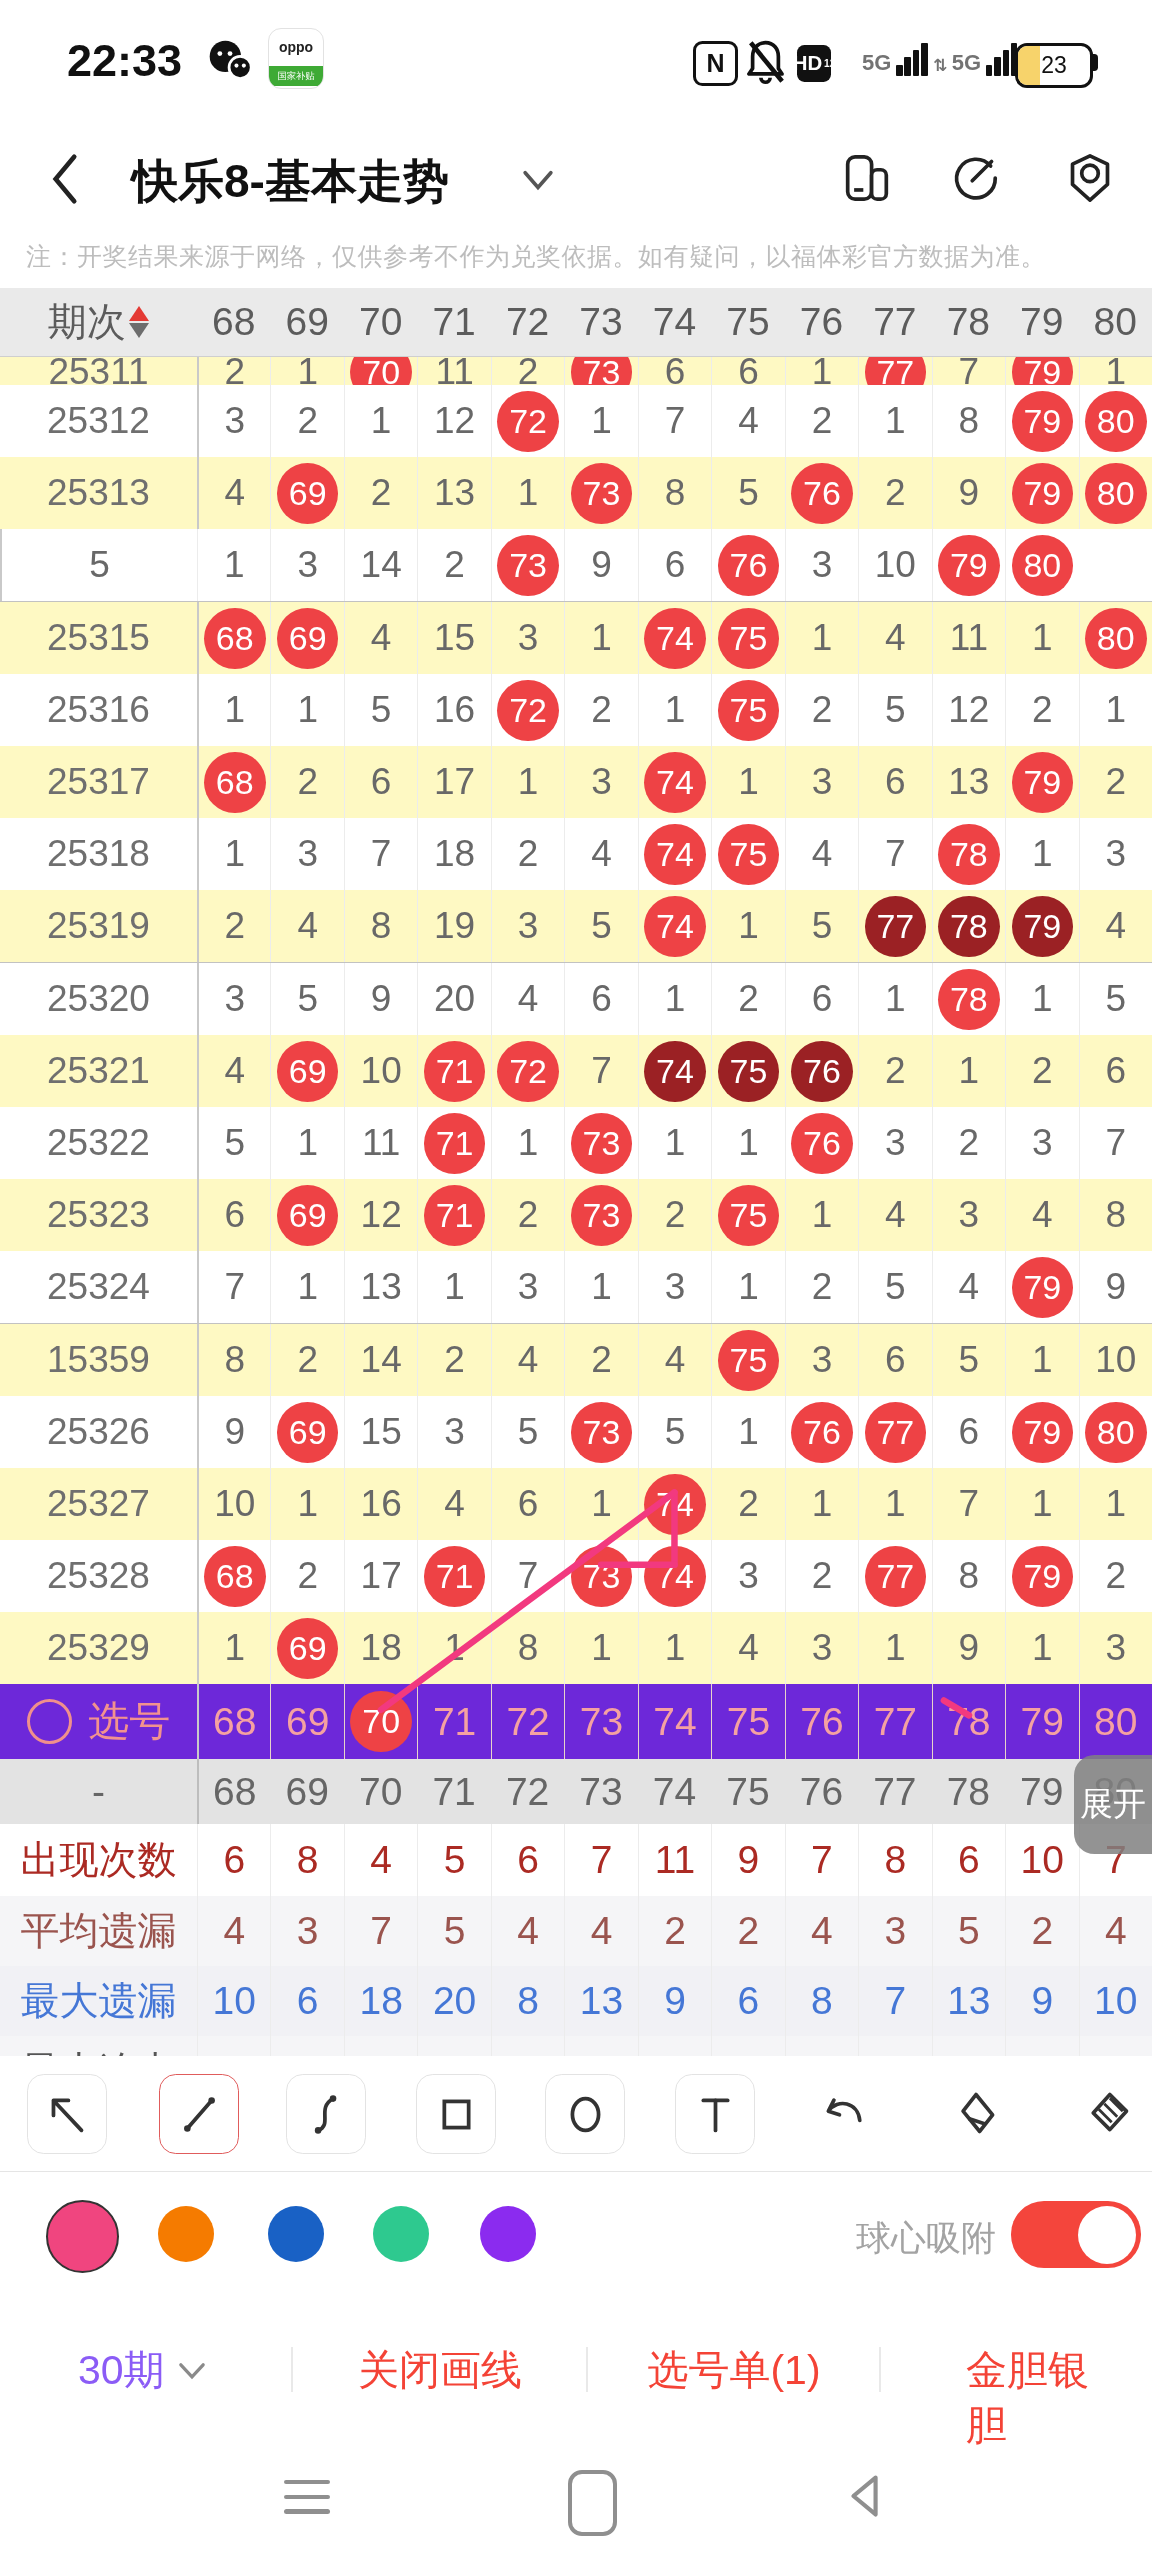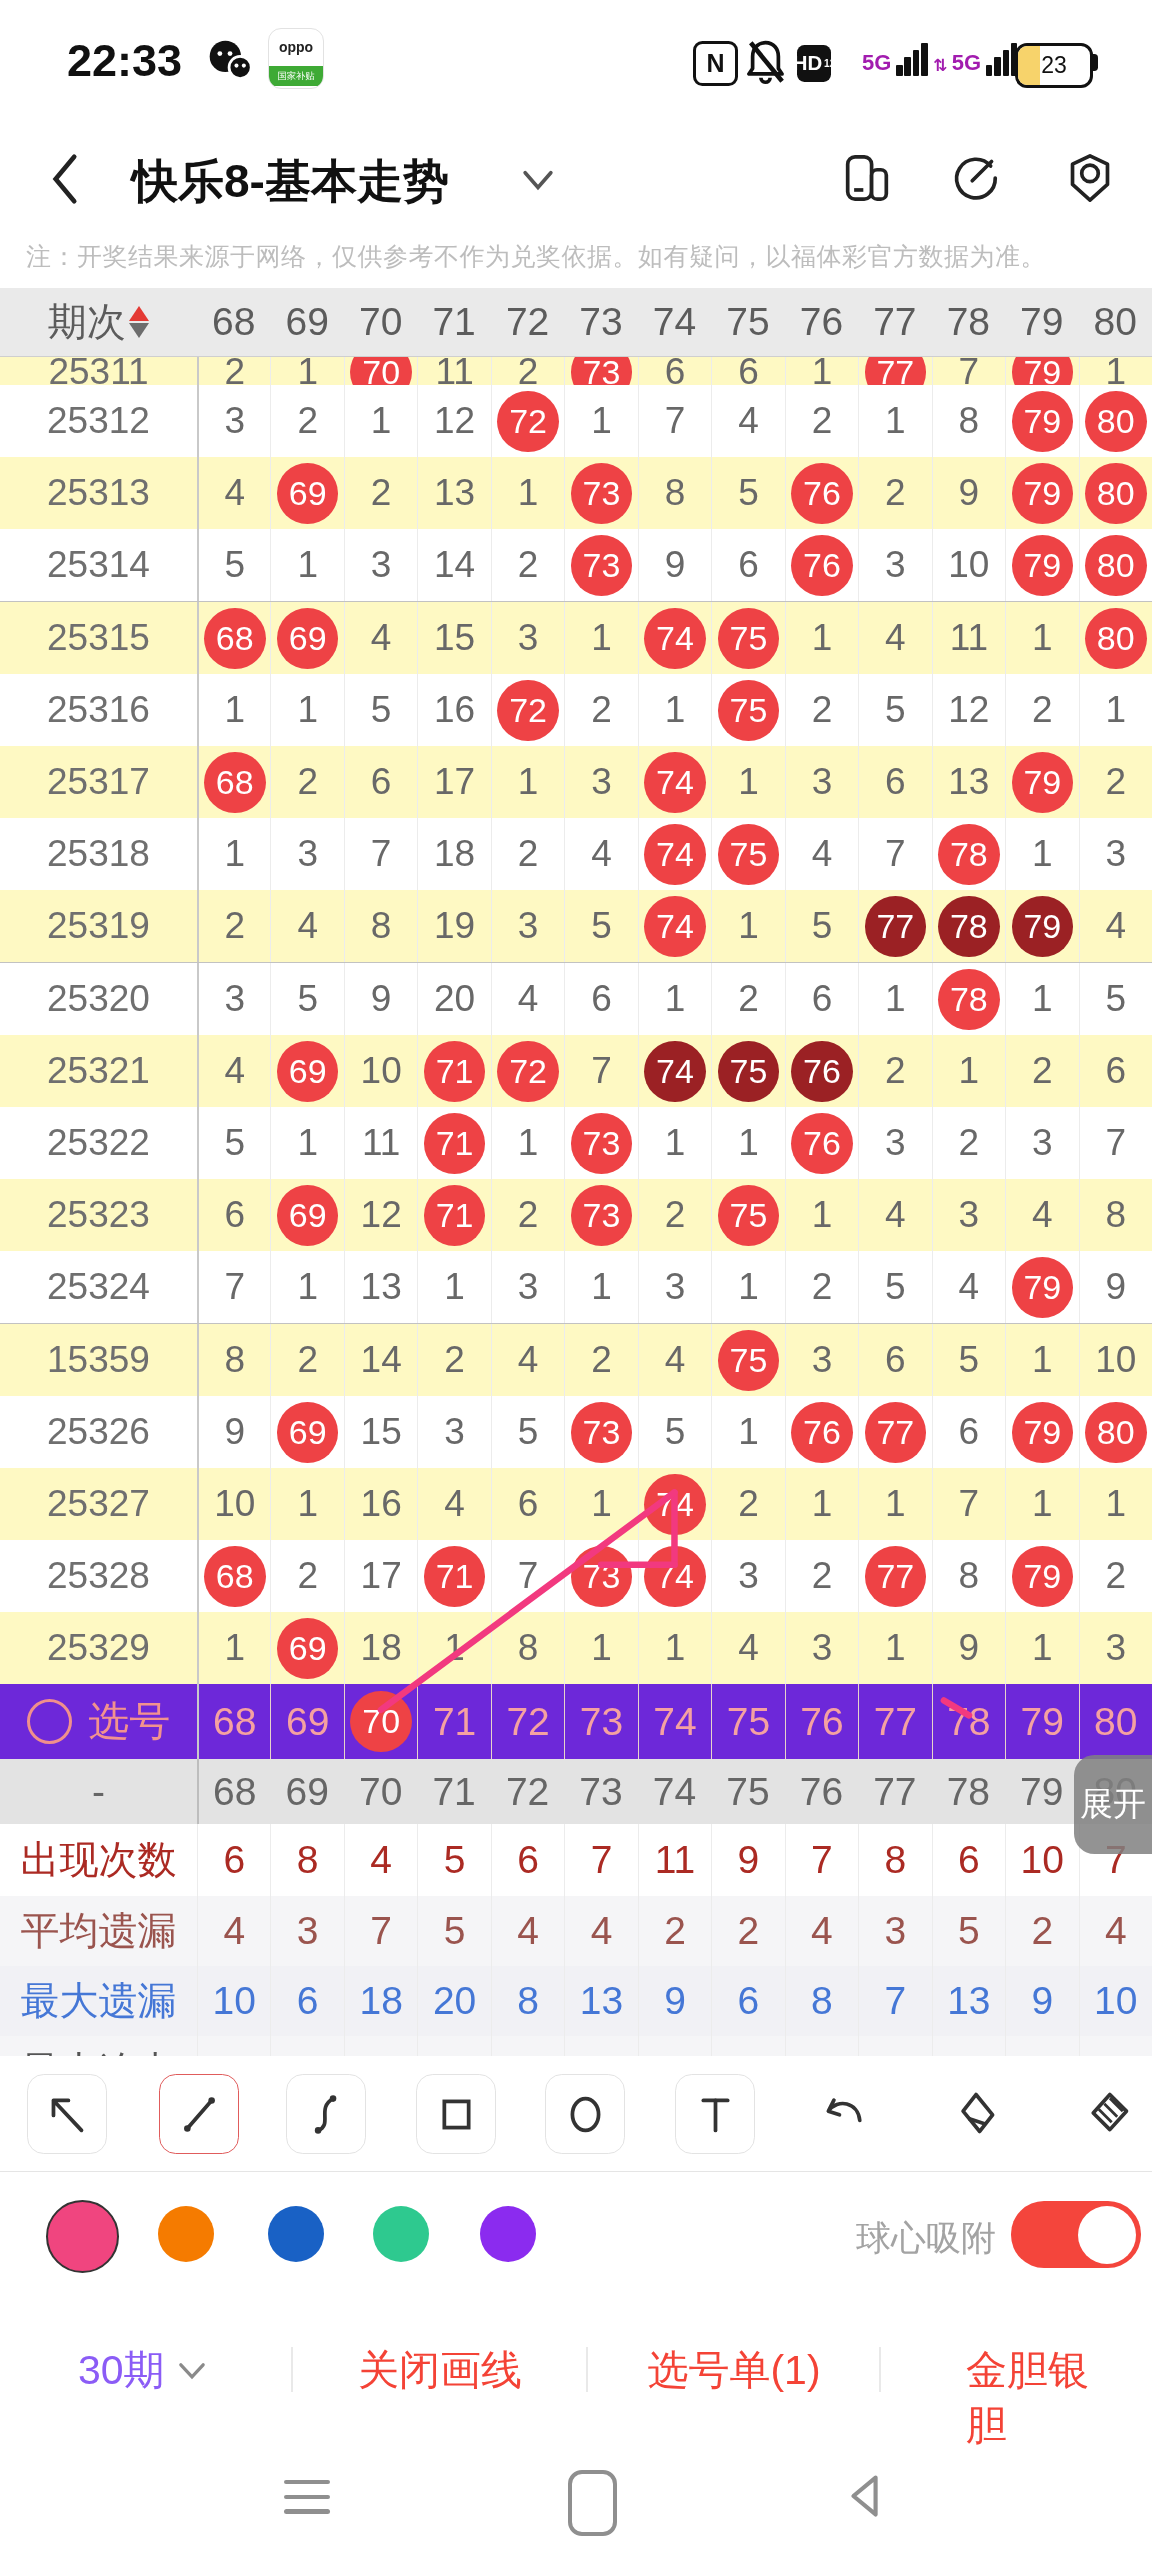--- a/index.html
+++ b/index.html
@@ -14,21 +14,21 @@
   #oppo-badge{position:absolute;left:268px;top:28px;width:54px;height:59px;border:0.9px solid #e2e2e2;
       border-radius:13px;overflow:hidden;background:#fff;text-align:center}
   #oppo-badge .op{font-size:14px;color:#222;line-height:37px;font-weight:700}
   #oppo-badge .gr{background:#3eaa35;color:#fff;font-size:9.3px;line-height:20.4px;height:20.4px}
   #nfc-ic{left:693px;width:39px;height:39px;border:3.7px solid #111;border-radius:9.3px;
       font-size:25px;font-weight:800;color:#111;text-align:center;line-height:39px}
   #hd-ic{left:797px;top:45px;width:34px;height:37px;background:#111;border-radius:7.4px;color:#fff;
       display:flex;align-items:center;justify-content:center;font-size:20.4px;font-weight:800}
   #hd-ic small{font-size:10.2px;line-height:9.3px;margin-left:1.9px}
   .sig{display:flex;align-items:flex-end;gap:1.9px}
-  .sig .lbl{font-size:22px;font-weight:700;color:#a21caf;margin-right:2.8px}
+  .sig .lbl{font-size:22px;font-weight:700;color:#737373;margin-right:2.8px}
   .bar{width:6.5px;background:#111;border-radius:0.9px}
   #battery{left:1015px;top:43px;width:72px;height:39px;border:3.7px solid #111;border-radius:12px;
       position:absolute;display:flex;align-items:center;justify-content:center;overflow:hidden}
   #battery .fill{position:absolute;left:0;top:0;bottom:0;width:30%;background:#f7d36b}
   #battery .pct{position:relative;font-size:23px;color:#111}
   #battery-nub{left:1091px;top:54px;width:6.5px;height:16.7px;background:#111;border-radius:0 3.7px 3.7px 0}
 
   
   #navbar{position:absolute;top:138px;left:0;width:936px;height:89px}
   #back-ic{position:absolute;left:48px;top:15px;width:32px;height:52px}
@@ -271,21 +271,20 @@
         <div class="cell">2</div>
         <div class="cell">9</div>
         <div class="cell">
           <span class="ball">79</span>
         </div>
         <div class="cell">
           <span class="ball">80</span>
         </div>
       </div>
       <div class="trow grid14">
-        <div class="plabel">25314</div>
         <div class="cell c0">5</div>
         <div class="cell">1</div>
         <div class="cell">3</div>
         <div class="cell">14</div>
         <div class="cell">2</div>
         <div class="cell">
           <span class="ball">73</span>
         </div>
         <div class="cell">9</div>
         <div class="cell">6</div>

